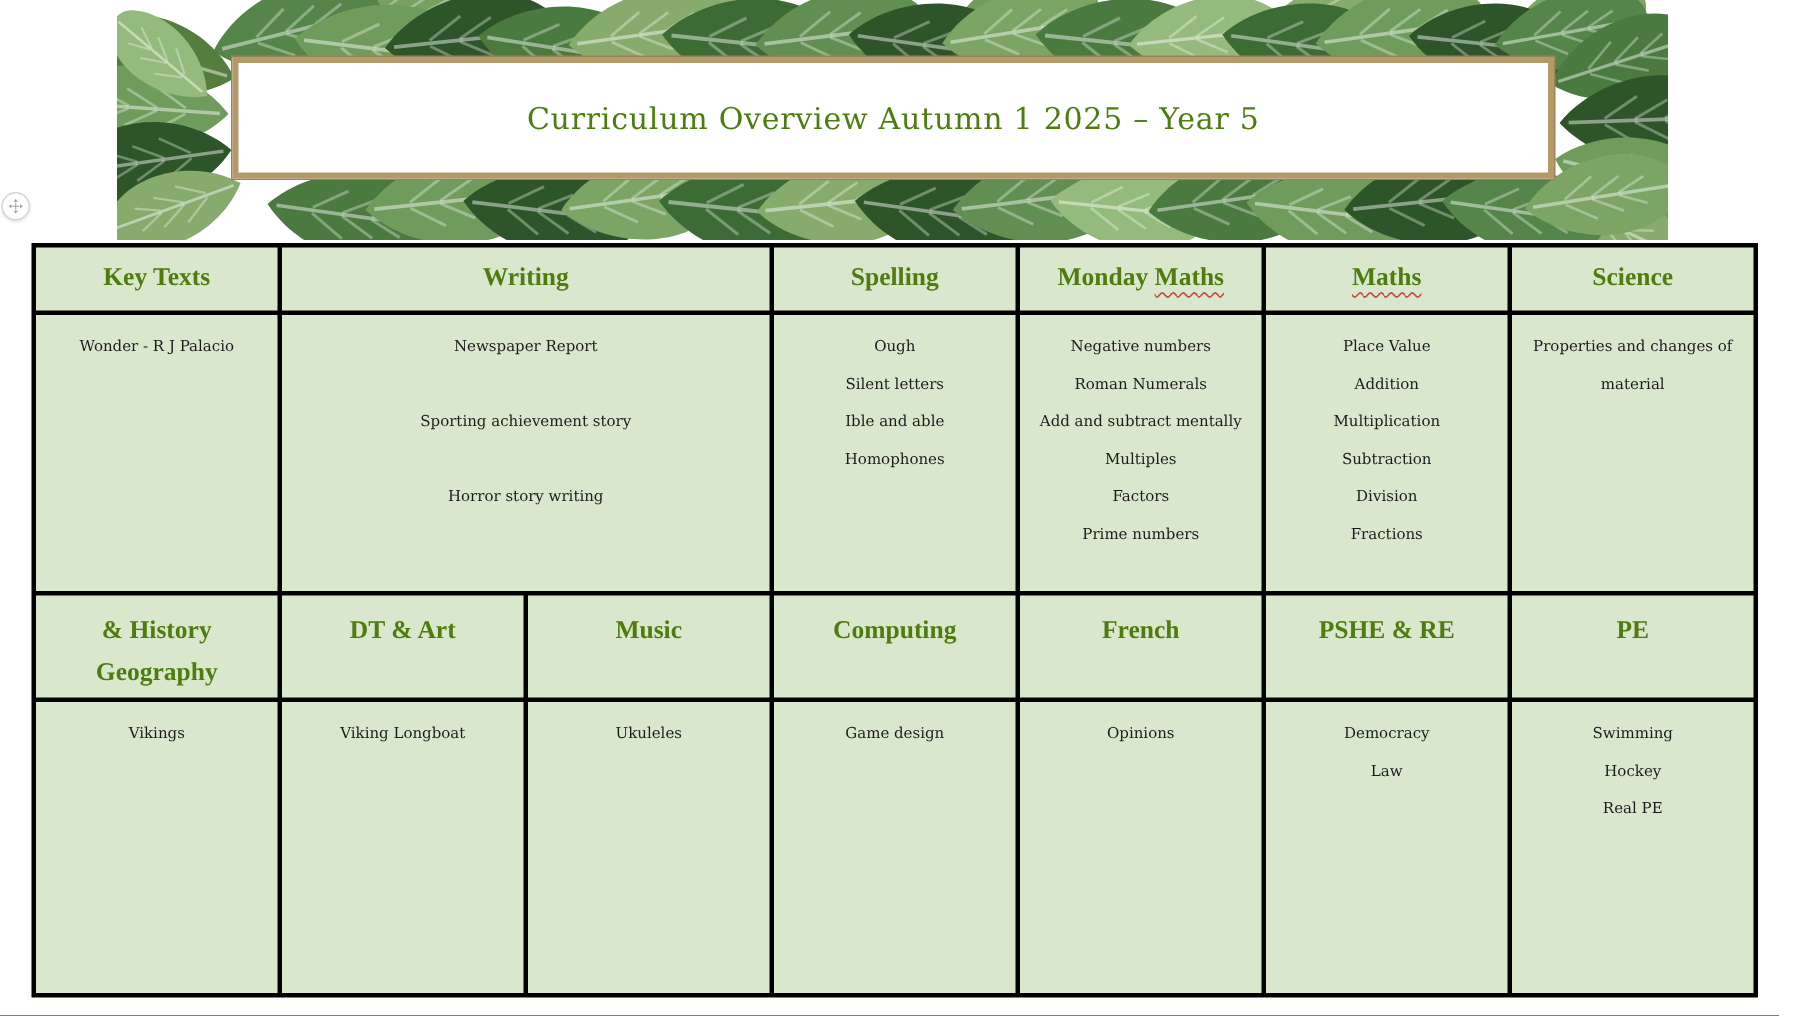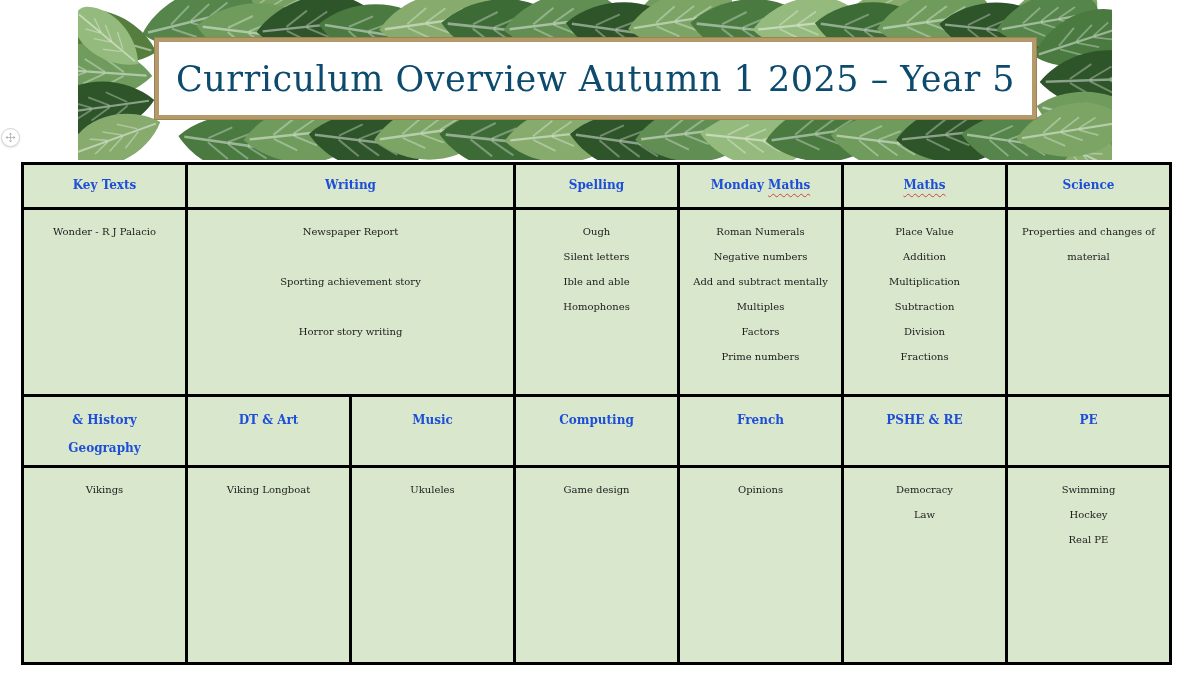--- a/index.html
+++ b/index.html
@@ -27,41 +27,42 @@
   .leaf-art { position:absolute; left:78px; top:0; width:1034px; height:160px; }
   .title-box {
     position:absolute; left:155px; top:38px; width:881px; height:81px;
     background:#ffffff;
     border:4px solid #b49a6a;
     box-shadow: inset 0 0 0 1px rgba(255,255,255,.55), 0 0 0 1px #9d8352;
     display:flex; align-items:center; justify-content:center;
     z-index:3;
   }
   .page-title {
-    font-size:35px; letter-spacing:.5px; color:#0c4a6e; white-space:nowrap;
+    font-size:20px; letter-spacing:.5px; color:#4d7c0f; white-space:nowrap;
   }
 
   
   .ctable {
     position:absolute; left:21px; top:162px; width:1151px;
     display:grid;
     grid-template-columns:repeat(7, 1fr);
     grid-template-rows:42px 184px 68px 194px;
     background:var(--line, #000);
     gap:3px; padding:3px;
   }
   .cell {
     background:var(--cell-bg, #d9e7cd);
     text-align:center;
     overflow:hidden;
   }
   .cell.span2 { grid-column:span 2; }
   .hcell {
-    font-weight:bold; font-size:12px; line-height:24px; padding-top:8px;
-    color:#1d4ed8;
+    font-weight:bold; font-size:17px; line-height:24px; padding-top:8px;
+    color:#4d7c0f;
+    font-family:Liberation Serif, serif;
   }
   .hcell.tall { line-height:28px; padding-top:9px; }
   .bcell { font-size:10px; line-height:25px; padding:9px 8px 0 8px; }
   .sq {
     text-decoration-line:underline;
     text-decoration-style:wavy;
     text-decoration-color:var(--squiggle, #c9473c);
     text-decoration-thickness:1px;
     text-underline-offset:4px;
     text-decoration-skip-ink:none;
@@ -164,22 +165,22 @@
       <div>&nbsp;</div>
       <div>Horror story writing</div>
     </div>
     <div class="cell bcell">
       <div>Ough</div>
       <div>Silent letters</div>
       <div>Ible and able</div>
       <div>Homophones</div>
     </div>
     <div class="cell bcell">
+      <div>Negative numbers</div>
       <div>Roman Numerals</div>
-      <div>Negative numbers</div>
       <div>Add and subtract mentally</div>
       <div>Multiples</div>
       <div>Factors</div>
       <div>Prime numbers</div>
     </div>
     <div class="cell bcell">
       <div>Place Value</div>
       <div>Addition</div>
       <div>Multiplication</div>
       <div>Subtraction</div>

